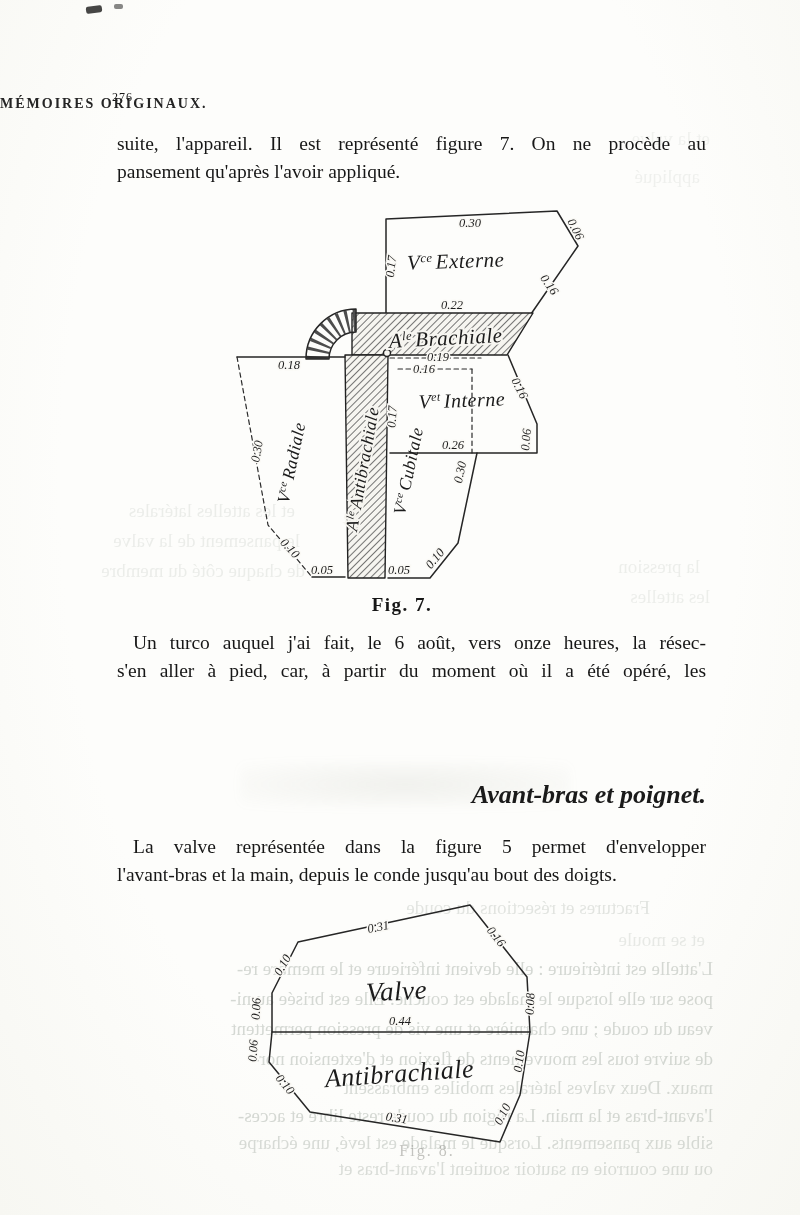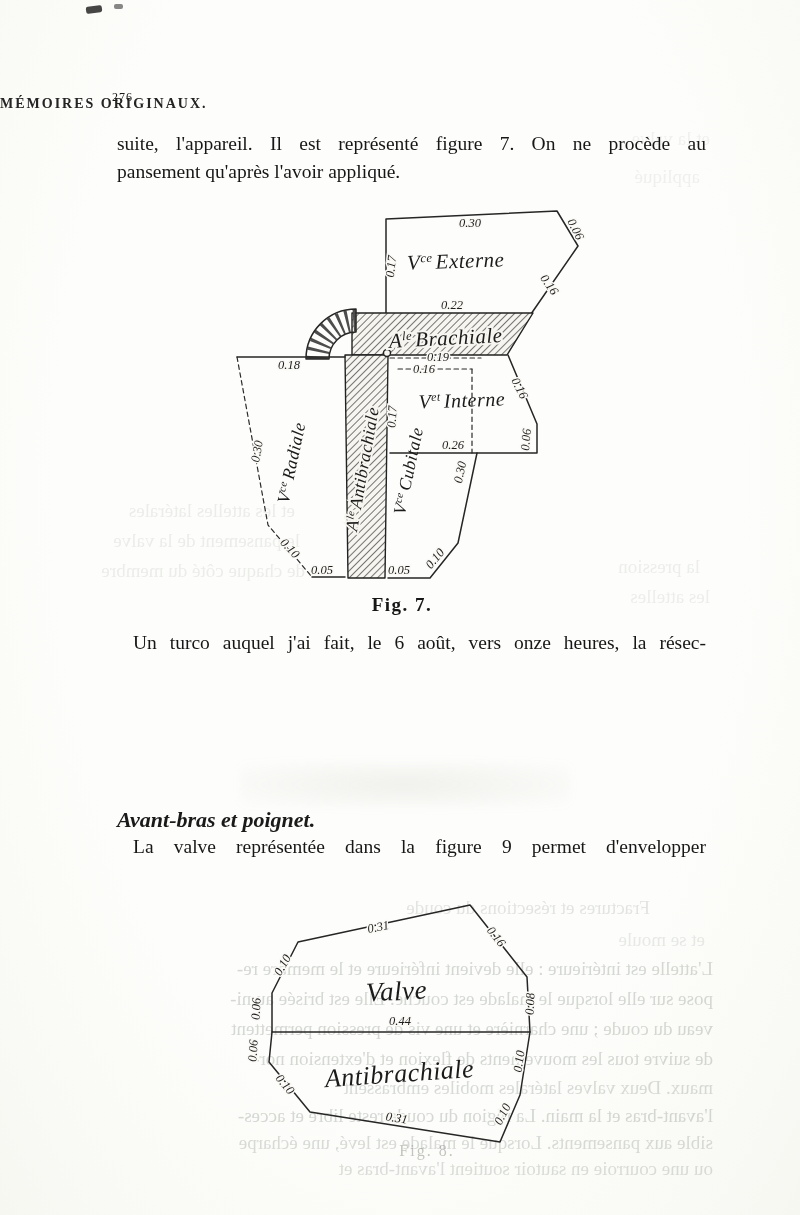--- a/index.html
+++ b/index.html
@@ -24,23 +24,23 @@
     position:absolute;left:0;right:0;top:96px;
     text-align:left;font-size:14px;letter-spacing:2px;
     font-weight:bold;color:#242424;
   }
   
   .para{position:absolute;left:117px;width:589px;font-size:19.5px;color:#171717;}
   .para .line{line-height:27.6px;}
   .jline{text-align:justify;text-align-last:justify;}
   .indent{padding-left:16px;font-family:Liberation Serif, serif;}
   .sechead{
-    position:absolute;left:117px;width:589px;top:807px;
-    text-align:left;font-style:italic;font-weight:600;
-    font-size:22px;color:#1a1a1a;
+    position:absolute;left:117px;width:589px;top:780px;
+    text-align:right;font-style:italic;font-weight:600;
+    font-size:26px;color:#1a1a1a;
   }
   
   svg{position:absolute;overflow:visible;font-family:"Liberation Serif","DejaVu Serif",serif;}
   .fig-stroke{fill:none;stroke:#262626;stroke-width:1.5;stroke-linejoin:round;stroke-linecap:round;}
   .fig-dash{fill:none;stroke:#2b2b2b;stroke-width:1.2;stroke-dasharray:4.5 3.5;stroke-linecap:round;}
   .hatched{stroke:#222;stroke-width:1.4;stroke-linejoin:round;}
   .dim{
     font-size:12.5px;font-style:italic;fill:#1d1d1d;
     paint-order:stroke;stroke:#faf9f5;stroke-width:3px;
     text-anchor:middle;
@@ -170,26 +170,28 @@
     <text class="dim" x="399" y="574">0.05</text>
     <text class="dim" x="438" y="561" transform="rotate(-50 438 561)">0.10</text>
     <text class="dim" x="287" y="551" transform="rotate(47 287 551)">0.10</text>
     <text class="dim" x="322" y="574">0.05</text>
 
     <text class="figcap" x="402" y="611">Fig. 7.</text>
   </svg>
 
   <div class="para" style="top:629px">
     <div class="line jline indent">Un turco auquel j'ai fait, le 6 août, vers onze heures, la résec-</div>
+    <div class="line jline">s'en aller à pied, car, à partir du moment où il a été opéré, les</div>
   </div>
 
   <div class="sechead">Avant-bras et poignet.</div>
 
   <div class="para" style="top:833px">
-    <div class="line jline indent">La valve représentée dans la figure 9 permet d'envelopper</div>
+    <div class="line jline indent">La valve représentée dans la figure 5 permet d'envelopper</div>
+    <div class="line">l'avant-bras et la main, depuis le conde jusqu'au bout des doigts.</div>
   </div>
 
   <svg style="left:245px;top:893px" width="330" height="272" viewBox="245 893 330 272">
 
     <path class="fig-stroke" stroke-width="1.7" d="M298,942 L470,905 L527,977 L530,1032 L272,1032 L272,993 Z"></path>
 
     <path class="fig-stroke" stroke-width="1.7" d="M272,1032 L269,1062 L310,1112 L500,1142 L520,1095 L530,1032"></path>
 
     <text class="rlabel" font-size="27" x="397" y="1000" transform="rotate(-3 397 1000)">Valve</text>
     <text class="rlabel" font-size="26" x="400" y="1082" transform="rotate(-4 400 1082)">Antibrachiale</text>

